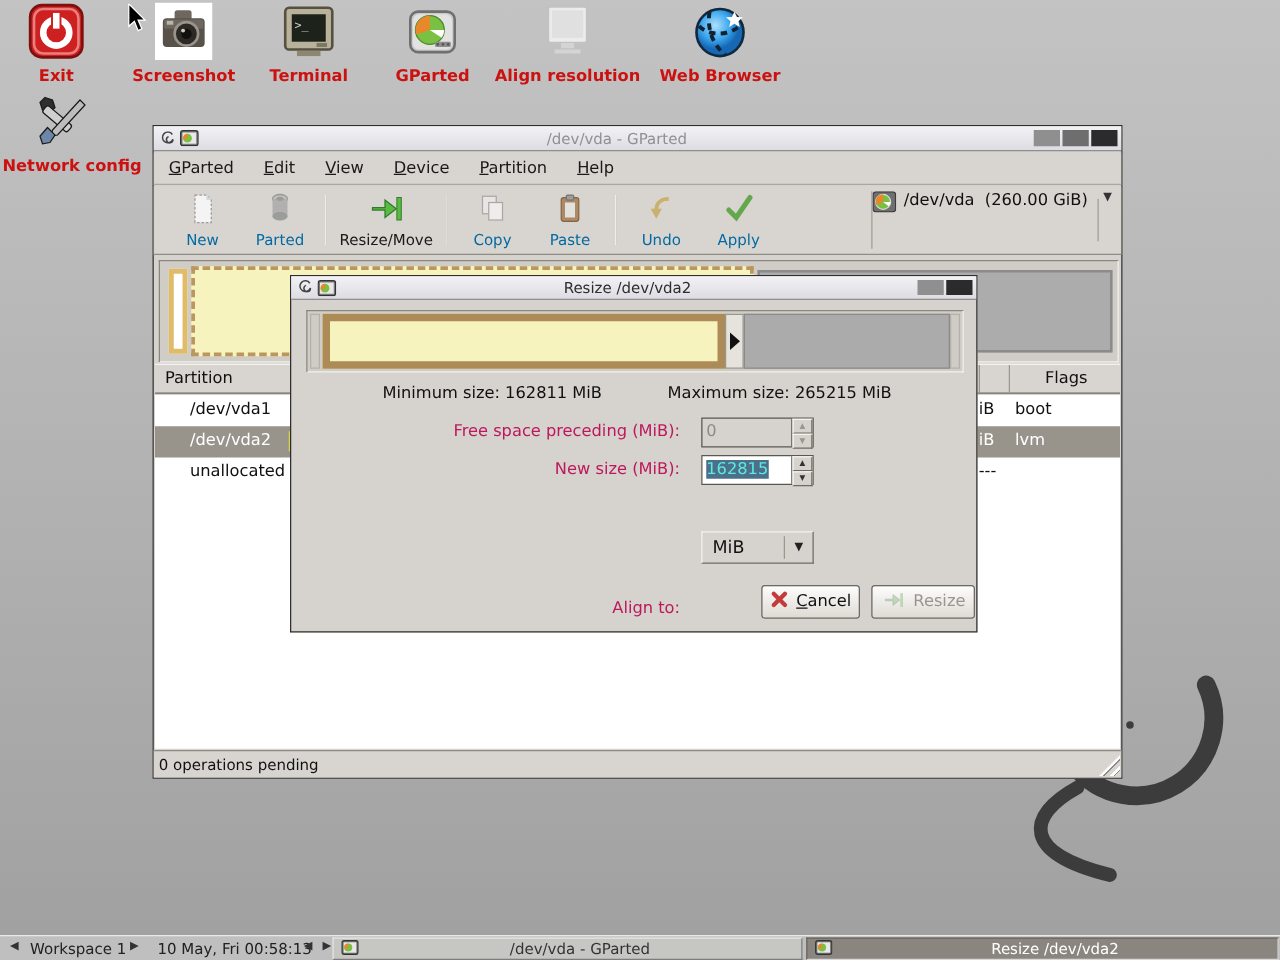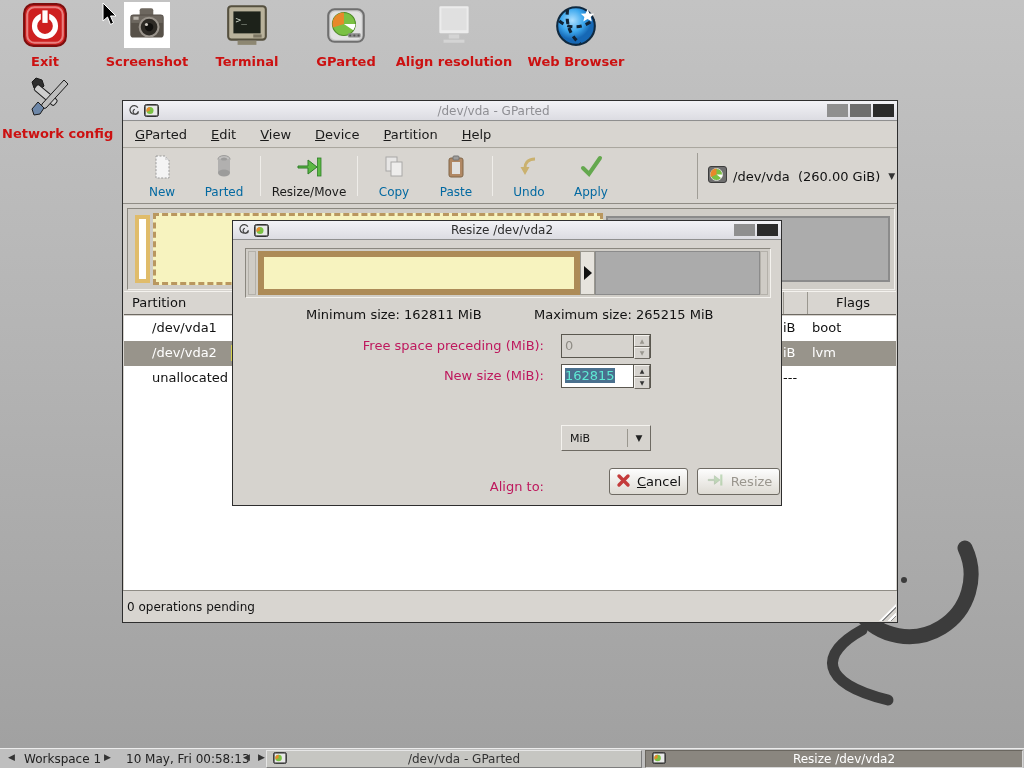--- a/index.html
+++ b/index.html
@@ -30,21 +30,21 @@
   .menu-item .u { text-decoration:underline; }
   .toolbar { position:absolute; left:0; right:0; top:48px; height:55px; background:#d8d5d0;
              border-bottom:1px solid #8f8c85; display:flex; align-items:center; padding-left:8px; }
   .tool-btn { width:62px; height:48px; display:flex; flex-direction:column; align-items:center;
               justify-content:center; gap:1px; cursor:pointer; }
   .tool-btn.wide { width:86px; }
   .tool-btn .tlbl { font-size:12px; color:#1a1a1a; }
   .tool-btn.disabled .tlbl { color:#0369a1; }
   .tool-sep { width:1px; height:40px; background:#a09d96; border-right:1px solid #efede9; margin:0 5px; }
   .device-combo { position:absolute; right:4px; top:4px; bottom:4px; width:196px;
-                  border-left:1px solid #a09d96; display:flex; align-items:center; padding-left:10px; cursor:pointer; }
+                  border-left:1px solid #a09d96; display:flex; cursor:pointer; }
   .device-combo .dtxt { font-size:13px; color:#111; white-space:pre; }
   .device-combo .dsep { width:1px; align-self:stretch; margin:6px 0 6px 8px; background:#a09d96; }
   .device-combo .darr { width:20px; text-align:center; font-size:9px; color:#333; }
 
   
   .pv-panel { position:absolute; left:4px; top:107px; width:768px; height:82px;
               background:#d0cdc7; border:1px solid; border-color:#8a877f #f2f0ec #f2f0ec #8a877f; }
   .pv-vda1 { position:absolute; left:7px; top:6px; width:15px; height:68px;
              background:#fff; border:4px solid #e0bc6a; cursor:pointer; }
   .pv-vda2 { position:absolute; left:25px; top:4px; width:450px; height:72px;
@@ -60,21 +60,21 @@
   .tbl-head .h-sep2 { position:absolute; left:683px; top:0; bottom:0; width:1px; background:#9a978f; }
   .tbl-head .h-flags { position:absolute; left:684px; width:90px; top:3px; text-align:center; }
   .tbl-body { position:absolute; left:1px; right:1px; top:215px; bottom:23px; background:#fff; }
   .trow { position:absolute; left:0; right:0; height:25px; font-size:13px; color:#111; cursor:pointer; }
   .trow.sel { background:#98948b; color:#fff; }
   .trow .pname { position:absolute; left:28px; top:4px; }
   .trow .frag  { position:absolute; left:659px; top:4px; }
   .trow .flags { position:absolute; left:688px; top:4px; }
   .fs-sliver { position:absolute; left:107px; top:4px; width:4px; height:16px; background:#d6d24e; }
 
-  .statusbar { position:absolute; left:0; right:0; bottom:0; height:32px; background:#d8d5d0;
+  .statusbar { position:absolute; left:0; right:0; bottom:0; height:22px; background:#d8d5d0;
                border-top:1px solid #8f8c85; font-size:12px; color:#111;
                display:flex; align-items:center; padding-left:4px; }
   .grip { position:absolute; right:1px; bottom:1px; width:17px; height:17px; cursor:nwse-resize;
           background:repeating-linear-gradient(135deg,#fdfdfd 0 2px,#8a8a8a 2px 3px,#d8d5d0 3px 6px);
           clip-path:polygon(100% 0,100% 100%,0 100%); }
 
   
   #win-dialog { left:232px; top:220px; width:550px; height:286px; z-index:20; }
   #win-dialog .titlebar { height:19px; }
   #win-dialog .title { color:#2e2e2e; }
@@ -101,21 +101,21 @@
   .spinbox .val { flex:1; font-size:13px; color:#111; padding:3px 0 0 3px; overflow:hidden; }
   .spinbox .val .hl { background:#4a708e; color:#5eead4; }
   .spinbox.off { background:#d6d3ce; }
   .spinbox.off .val { color:#8f8c85; }
   .spins { width:17px; border-left:1px solid #5a574f; display:flex; flex-direction:column; }
   .spins .sb { flex:1; background:#d6d3ce; font-size:6px; color:#333; text-align:center; line-height:10px;
                cursor:pointer; border:1px solid; border-color:#f4f2ee #6e6a63 #6e6a63 #f4f2ee; }
   .spinbox.off .spins .sb { color:#9a978f; }
   .combo { position:absolute; left:328px; top:204px; width:90px; height:26px; background:#d6d3ce;
            border:1px solid; border-color:#f4f2ee #6e6a63 #6e6a63 #f4f2ee; display:flex; align-items:center; cursor:pointer; }
-  .combo .cval { flex:1; font-size:11px; color:#111; padding-left:8px; }
+  .combo .cval { flex:1; font-size:14px; color:#111; padding-left:8px; }
   .combo .csep { width:1px; align-self:stretch; margin:3px 0; background:#9a978f; }
   .combo .carr { width:22px; text-align:center; font-size:9px; color:#222; }
   .dlg-btn { position:absolute; top:247px; height:27px; border-radius:3px; border:1px solid #6e6a63;
              background:linear-gradient(#fdfdfd,#dedbd4); display:flex; align-items:center;
              justify-content:center; gap:6px; font-size:13px; color:#111; cursor:pointer; }
   .dlg-btn .u { text-decoration:underline; }
   #btn-cancel { left:376px; width:79px; }
   #btn-resize { left:464px; width:83px; color:#9a968e; }
 
   

